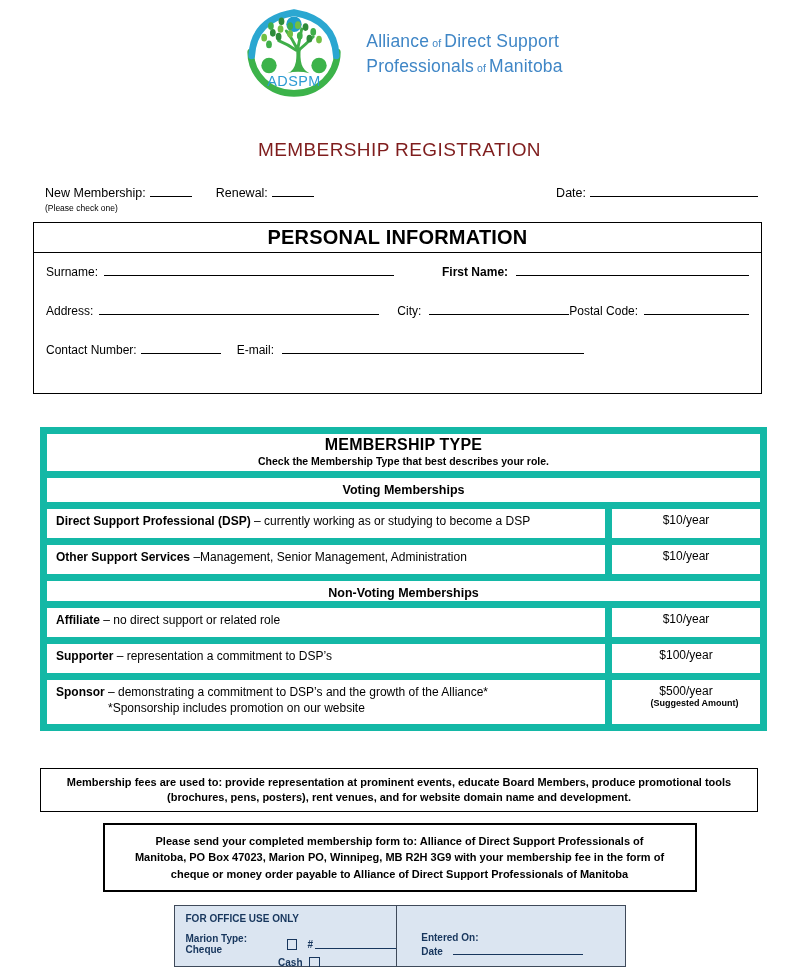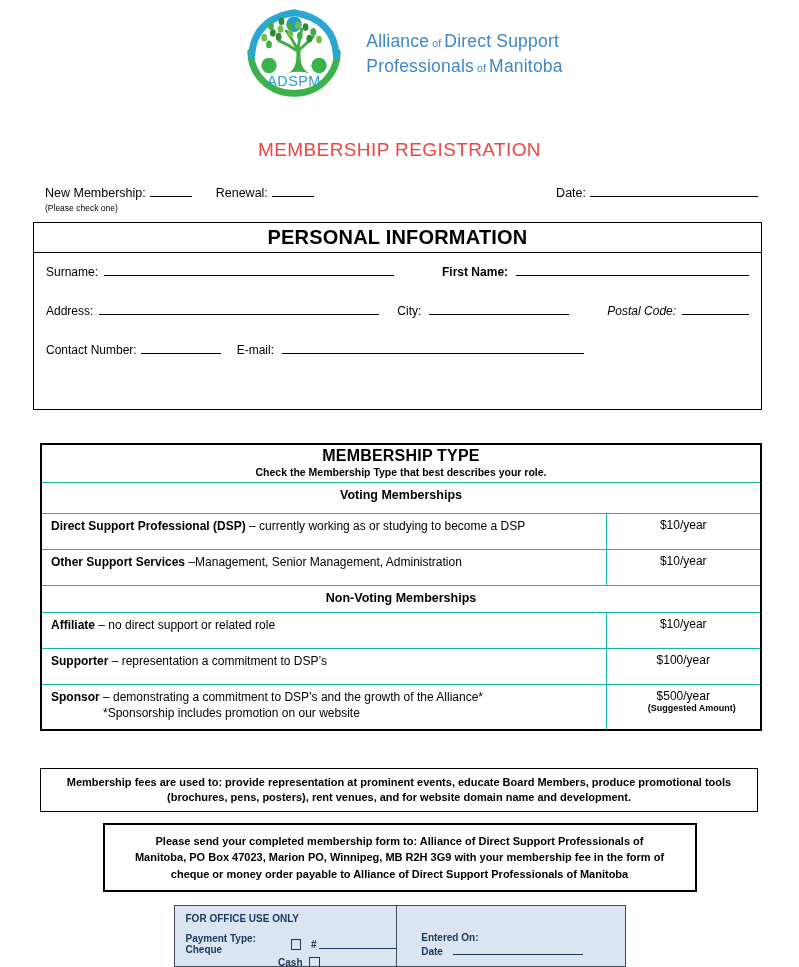--- a/index.html
+++ b/index.html
@@ -10,34 +10,34 @@
     font-family:"Liberation Sans", sans-serif;
     color:#000;
     display:flex; flex-direction:column;
     overflow:hidden;
   }
   
   .logo-row { display:flex; justify-content:center; align-items:center; gap:14px; margin-top:4px; align-self:center; }
   .org-text { color:#3f86c6; font-size:17.5px; line-height:23px; letter-spacing:0.2px; }
   .org-text .of { font-size:10.5px; margin:0 3px;text-align:right; }
   
-  .title { text-align:center; font-size:19px; letter-spacing:0.4px; margin-top:34px; color:#ef4444; align-self:stretch; }
+  .title { text-align:center; font-size:19px; letter-spacing:0.4px; margin-top:34px; color:#7f1d1d; align-self:stretch; }
   
   .top-row { width:100%; box-sizing:border-box; padding:0 41px 0 45px; display:flex; align-items:baseline; font-size:12.5px; margin-top:23px; }
   .spacer { flex:1; }
   .uline { display:inline-block; border-bottom:1.4px solid #000; height:12px; }
   .please-check { font-size:8.5px; margin:3px 0 0 45px; }
   
   .pi-box { width:729px; box-sizing:border-box; margin:9px 0 0 33px; border:1.6px solid #000; height:200px; align-self:flex-start; }
   .pi-head { height:29px; border-bottom:1.6px solid #000; text-align:center; font-weight:bold; font-size:20px; line-height:29px; letter-spacing:0.2px; }
   .pi-body { padding:10px 12px 0 12px; }
   .pi-row { display:flex; align-items:baseline; height:39px; font-size:12px; }
   
   .mt-table { width:720px; margin:33px 0 0 40px; border-collapse:collapse; border:2px solid #000; table-layout:fixed; align-self:flex-start; }
-  .mt-table td { border:1px solid #14b8a6; }
+  .mt-table td { border:7px solid #14b8a6; }
   .mt-head td { text-align:center; padding:2px 0 4px 0; }
   .mt-title { font-weight:bold; font-size:16px; letter-spacing:0.2px; }
   .mt-sub { font-weight:bold; font-size:10.5px; margin-top:1px; }
   .mt-group td { text-align:center; font-weight:bold; font-size:12.5px; vertical-align:top; padding-top:5px; }
   .mt-desc { font-size:12px; vertical-align:top; padding:4px 8px 8px 9px; line-height:16px; }
   .mt-price { font-size:12px; vertical-align:top; text-align:center; padding-top:4px; }
   .mt-indent { padding-left:52px; }
   .price-note { font-size:9px; font-weight:bold;padding-left:17px; }
   
   .note-box { box-sizing:border-box; border:1.8px solid #000; font-weight:bold; font-size:11px; text-align:center; }
@@ -120,21 +120,21 @@
         <span>Surname:</span>
         <span class="uline" style="width:290px; margin-left:6px;"></span>
         <span style="margin-left:48px;font-weight:bold;">First Name:</span>
         <span class="uline" style="flex:1; margin-left:8px;"></span>
       </div>
       <div class="pi-row">
         <span>Address:</span>
         <span class="uline" style="width:280px; margin-left:6px;"></span>
         <span style="margin-left:18px;">City:</span>
         <span class="uline" style="width:140px; margin-left:8px;"></span>
-        <span style="margin-left:38px;font-style:italic;">Postal Code:</span>
+        <span style="">Postal Code:</span>
         <span class="uline" style="flex:1; margin-left:6px;"></span>
       </div>
       <div class="pi-row">
         <span>Contact Number:</span>
         <span class="uline" style="width:80px; margin-left:4px;"></span>
         <span style="margin-left:16px;">E-mail:</span>
         <span class="uline" style="width:302px; margin-left:8px;"></span>
       </div>
     </div>
   </div>
@@ -186,21 +186,21 @@
   </tbody>
     </table>
 
   <div class="note-box fees-box">Membership fees are used to: provide representation at prominent events, educate Board Members, produce promotional tools (brochures, pens, posters), rent venues, and for website domain name and development.</div>
   <div class="note-box mail-box">Please send your completed membership form to: Alliance of Direct Support Professionals of Manitoba, PO Box 47023, Marion PO, Winnipeg, MB R2H 3G9 with your membership fee in the form of cheque or money order payable to Alliance of Direct Support Professionals of Manitoba</div>
 
   <div class="office-box">
     <div class="office-left">
       <div>FOR OFFICE USE ONLY</div>
       <div class="pay-row">
-        <span class="pay-label">Payment Type: Cheque</span>
+        <span class="pay-label">Marion Type: Cheque</span>
         <span class="cbx"></span>
         <span style="margin-left:10px;">#</span>
         <span class="uline-navy" style="width:86px; margin-left:2px;"></span>
       </div>
       <div class="cash-row">
         <span class="cash-label">Cash</span>
         <span class="cbx"></span>
       </div>
     </div>
     <div class="office-right">

